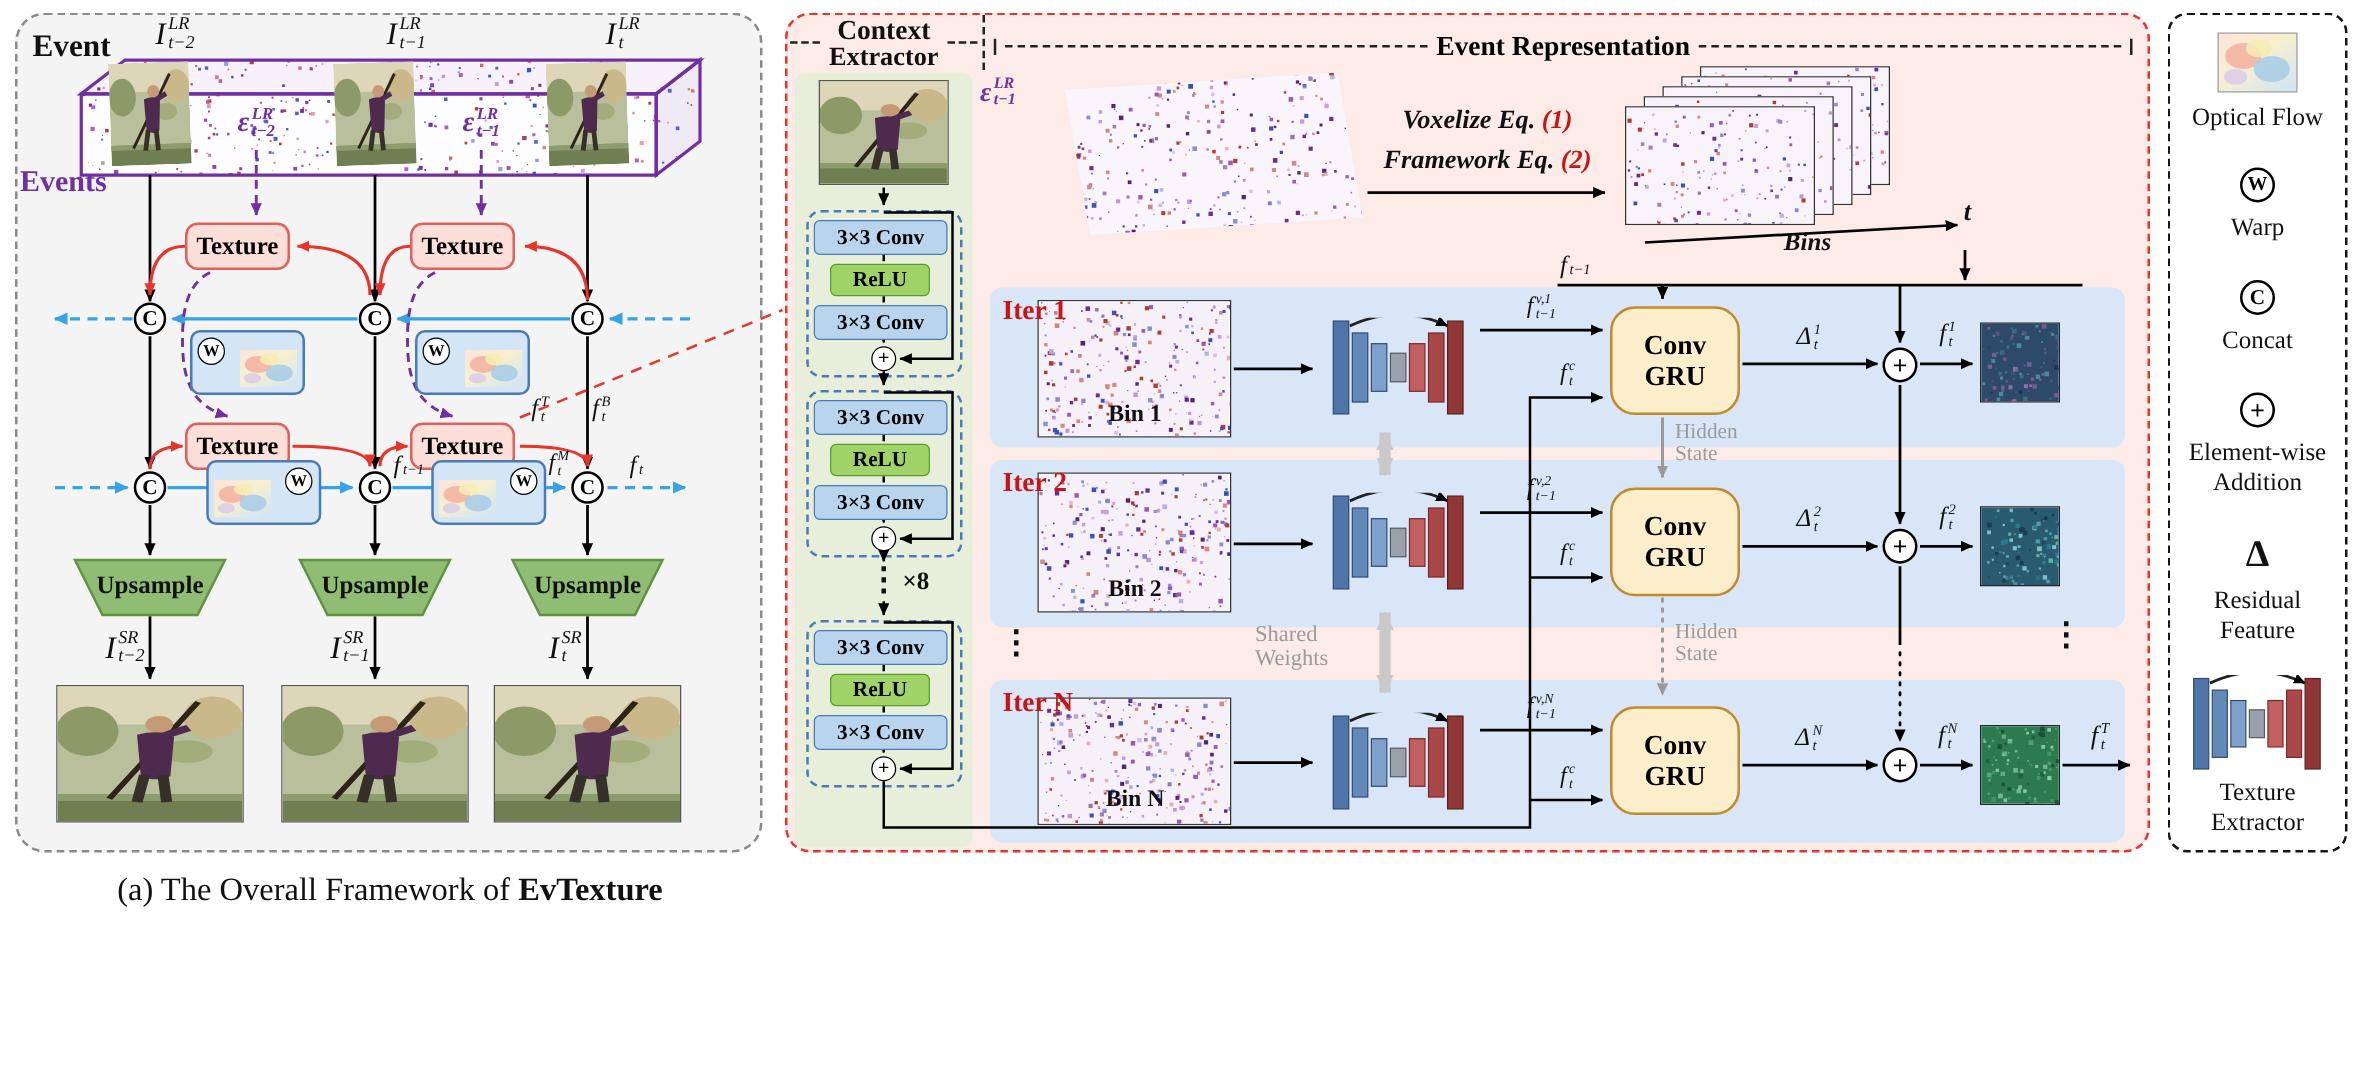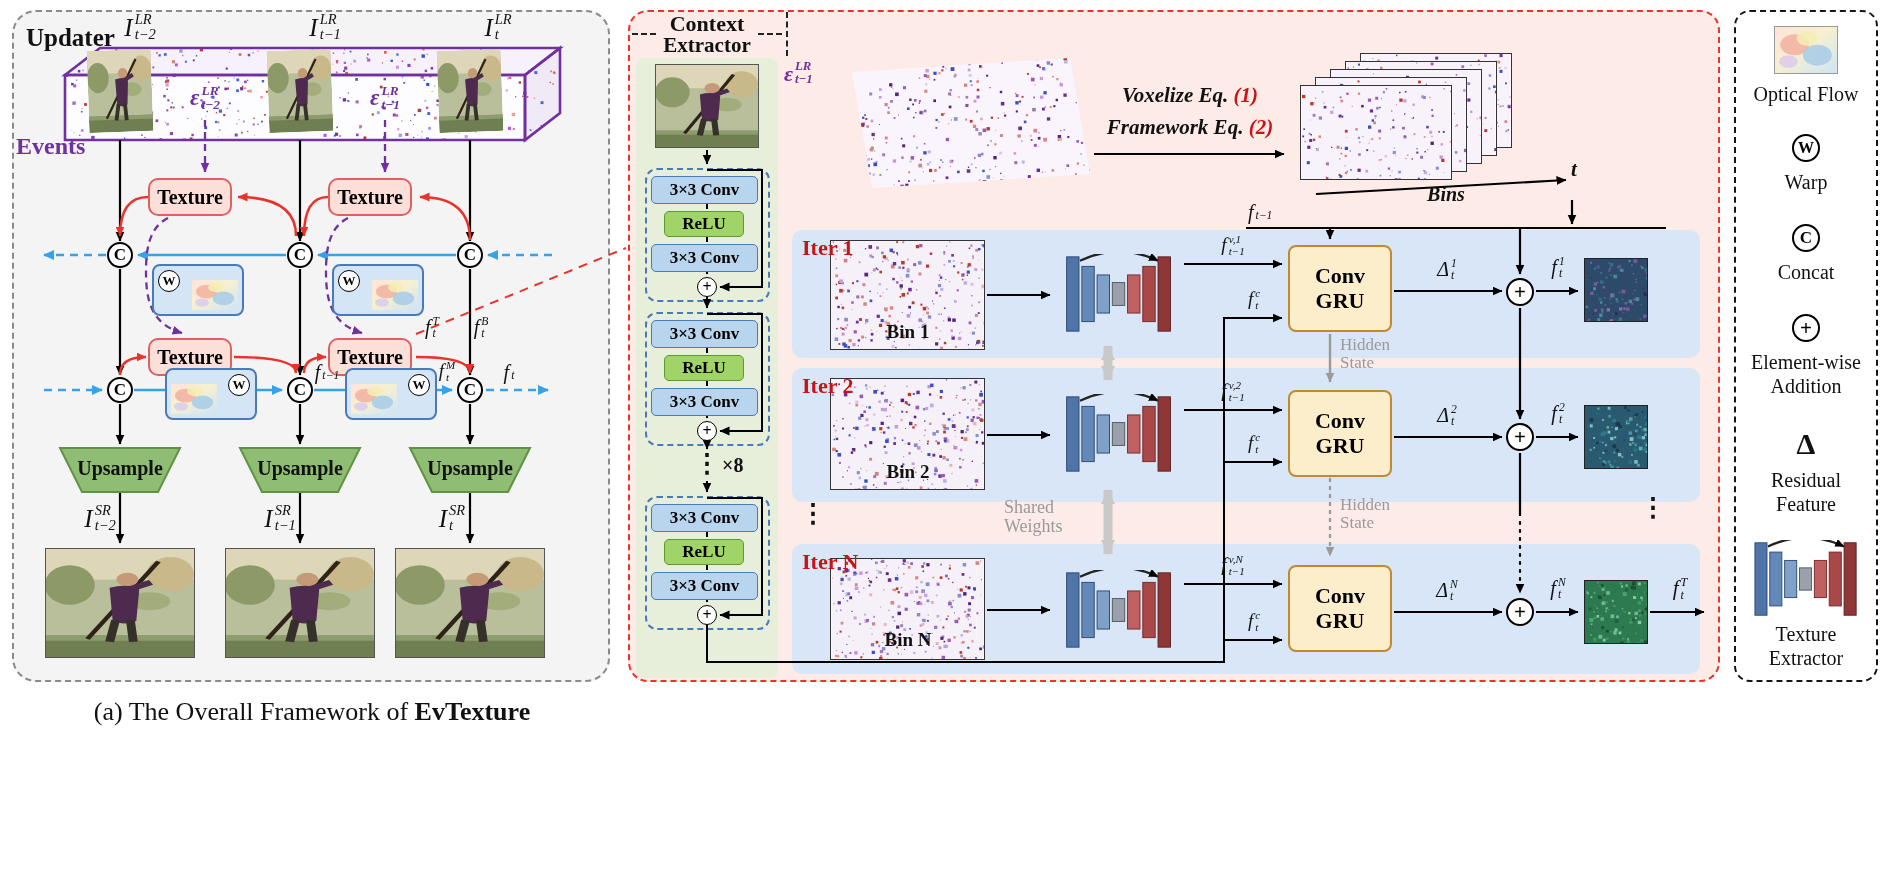--- a/index.html
+++ b/index.html
@@ -13,21 +13,21 @@
 .math{display:inline-flex;align-items:center;font-style:italic}
 .mss{display:inline-flex;flex-direction:column;font-size:.58em;line-height:1.05;margin-left:2px}
 .subonly .mss{margin-top:.55em}
 .node{position:absolute;border:2.2px solid #000;background:#fff;border-radius:50%;display:flex;align-items:center;justify-content:center;font-weight:bold;z-index:6;font-family:"Liberation Serif",serif}
 .block{position:absolute;display:flex;align-items:center;justify-content:center;z-index:6;text-align:center;font-family:"Liberation Serif",serif}
 .texture{background:#fcdfd9;border:2.2px solid #e06060;border-radius:10px;font-weight:bold;font-size:20px}
 .wbox{background:#d4e5f6;border:2px solid #4a7ab8;border-radius:8px}
 .conv{background:#b9d5ee;border:1.6px solid #4a7ab8;border-radius:5px;font-weight:bold;font-size:17px}
 .relu{background:#a0d468;border:1.6px solid #5a9a30;border-radius:5px;font-weight:bold;font-size:17px}
 .stack{position:absolute;border:2px dashed #4a7ab8;border-radius:12px;z-index:4}
-.gru{background:#fdeecb;border:2.2px solid #c08a2e;border-radius:8px;font-weight:bold;font-size:22px;flex-direction:column;line-height:1.12}
+.gru{background:#fdeecb;border:2.2px solid #c08a2e;border-radius:20px;font-weight:bold;font-size:22px;flex-direction:column;line-height:1.12}
 .rowbg{position:absolute;background:#d9e6f7;border-radius:10px;z-index:1}
 .imgbox{position:absolute;z-index:2}
 .imgbox svg{display:block;width:100%;height:100%}
 .thumb{position:absolute;z-index:3}
 .bin{background:#fff;border:1.2px solid #333}
 .feat{border:1.2px solid #222}
 .hdr{position:absolute;display:flex;align-items:center;gap:7px;z-index:6}
 .hdr .dash{flex:1;border-top:2.2px dashed #222;height:0}
 .hdr .tick{width:2px;height:13px;background:#222}
 .hdr .t{font-weight:bold;font-size:22px;white-space:nowrap}
@@ -100,21 +100,21 @@
 
   <div class="panel" style="left:12px;top:10px;width:598px;height:672px;background:#f4f4f4;border:2.4px dashed #8a8a8a;border-radius:24px"></div>
   <div class="panel" style="left:628px;top:10px;width:1092px;height:672px;background:#fdebe7;border:2.6px dashed #e8342a;border-radius:20px"></div>
   <div class="panel" style="left:1734px;top:10px;width:144px;height:672px;background:#fff;border:2.4px dashed #161616;border-radius:16px"></div>
 
   <div class="panel" style="left:636px;top:58px;width:142px;height:620px;background:#e7efda;border-radius:8px;z-index:1"></div>
   <div class="rowbg" style="left:792px;top:230px;width:908px;height:128px"></div>
   <div class="rowbg" style="left:792px;top:368px;width:908px;height:134px"></div>
   <div class="rowbg" style="left:792px;top:544px;width:908px;height:130px"></div>
 
-  <div class="lbl b" style="left:26px;top:24px;font-size:25px">Updater</div>
+  <div class="lbl b" style="left:26px;top:24px;font-size:25px">Event</div>
   <div class="lbl purple b" style="left:16px;top:134px;font-size:24px">Events</div>
 
   <div class="lbl cx" style="left:140px;top:12px;font-size:25px"><span class="math">
         <span class="mb">I</span>
         <span class="mss">
           <span class="msup">LR</span>
           <span class="msub">t−2</span>
         </span>
       </span></div>
   <div class="lbl cx" style="left:325px;top:12px;font-size:25px"><span class="math">
@@ -742,20 +742,27 @@
 
   <div class="lbl cx vdots" style="left:707px;top:450px">⋮</div>
   <div class="lbl b" style="left:722px;top:455px;font-size:20px">×8</div>
 
   <div class="stack" style="left:645px;top:496px;width:125px;height:134px"></div>
   <div class="block conv" style="left:651px;top:504px;width:107px;height:28px">3×3 Conv</div>
   <div class="block relu" style="left:664px;top:539px;width:80px;height:26px">ReLU</div>
   <div class="block conv" style="left:651px;top:572px;width:107px;height:28px">3×3 Conv</div>
   <div class="node" style="left:697px;top:605px;width:20px;height:20px;font-size:16px;border-width:1.8px">+</div>
 
+  <div class="hdr" style="left:795px;top:24px;width:911px">
+    <span class="tick"></span>
+      <span class="dash"></span>
+    <span class="t">Event Representation</span>
+    <span class="dash"></span>
+      <span class="tick"></span>
+  </div>
 
   <div class="lbl b" style="left:784px;top:60px;font-size:22px"><span class="math purple">
         <span class="mb">ε</span>
         <span class="mss">
           <span class="msup">LR</span>
           <span class="msub">t−1</span>
         </span>
       </span></div>
 
   <div class="imgbox" style="left:845px;top:52px;width:252px;height:142px">

